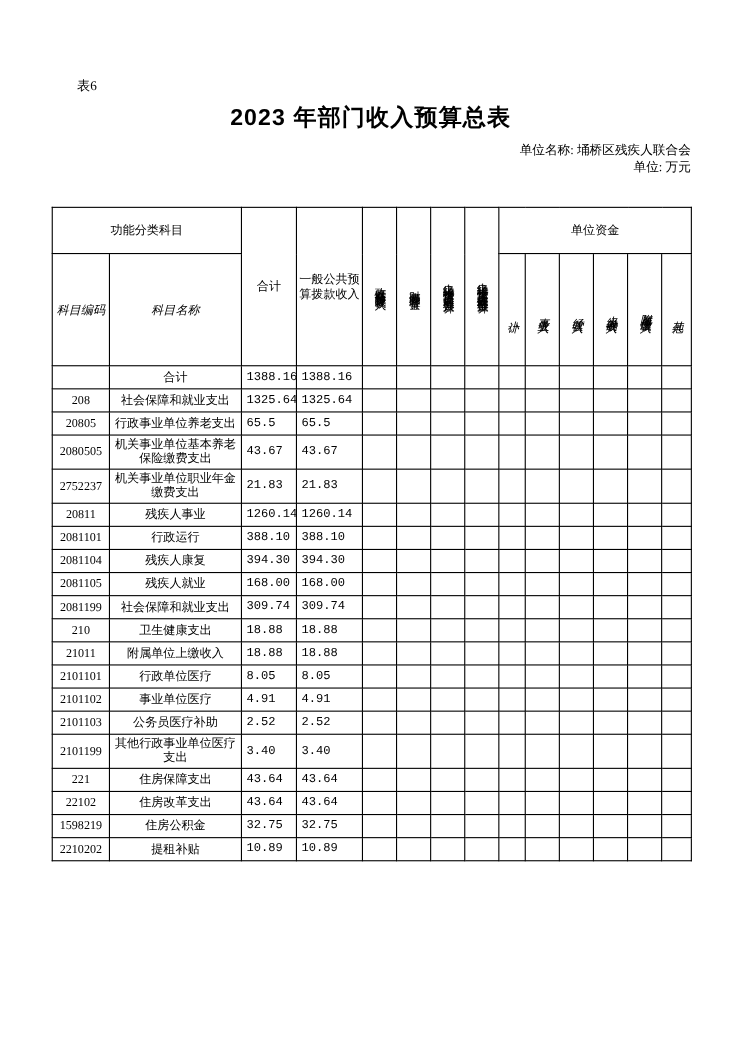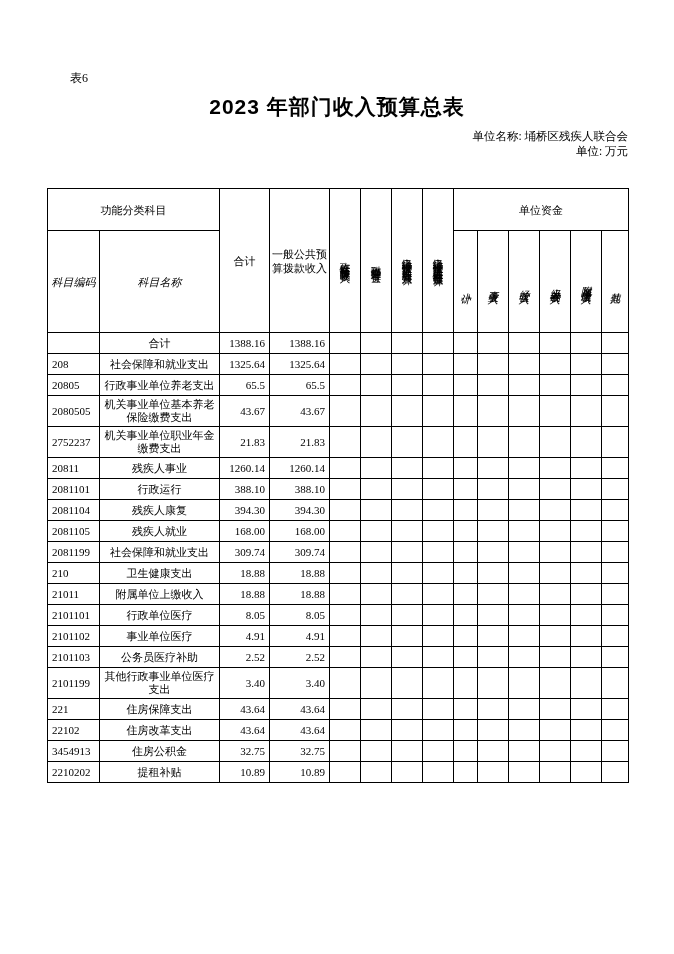--- a/index.html
+++ b/index.html
@@ -74,23 +74,23 @@
     letter-spacing: 1px;
   }
   .vwrap { height: 130px; }
   .budget-table tbody td {
     font-size: 11px;
     line-height: 13px;
     height: 21px;
     padding: 2px 4px;
     vertical-align: middle;
   }
-  .c-code { text-align: left; }
+  .c-code { text-align: center; }
   .c-name { text-align: center; }
-  .c-num  { text-align: right; font-size: 10.5px; }
+  .c-num  { text-align: left; font-size: 10.5px; font-family: Liberation Mono, monospace; }
   .c-center { text-align: center; }
   .page-num {
     position: absolute;
     bottom: 57px;
     left: 0;
     width: 100%;
     text-align: center;
     font-size: 13px;
     letter-spacing: 2px;
   }
@@ -463,21 +463,21 @@
           <td class="c-empty"></td>
           <td class="c-empty"></td>
           <td class="c-empty"></td>
           <td class="c-empty"></td>
           <td class="c-empty"></td>
           <td class="c-empty"></td>
           <td class="c-empty"></td>
           <td class="c-empty"></td>
         </tr>
         <tr>
-          <td class="c-code">3454913</td>
+          <td class="c-code">1598219</td>
           <td class="c-name">住房公积金</td>
           <td class="c-num">32.75</td>
           <td class="c-num">32.75</td>
           <td class="c-empty"></td>
           <td class="c-empty"></td>
           <td class="c-empty"></td>
           <td class="c-empty"></td>
           <td class="c-empty"></td>
           <td class="c-empty"></td>
           <td class="c-empty"></td>

